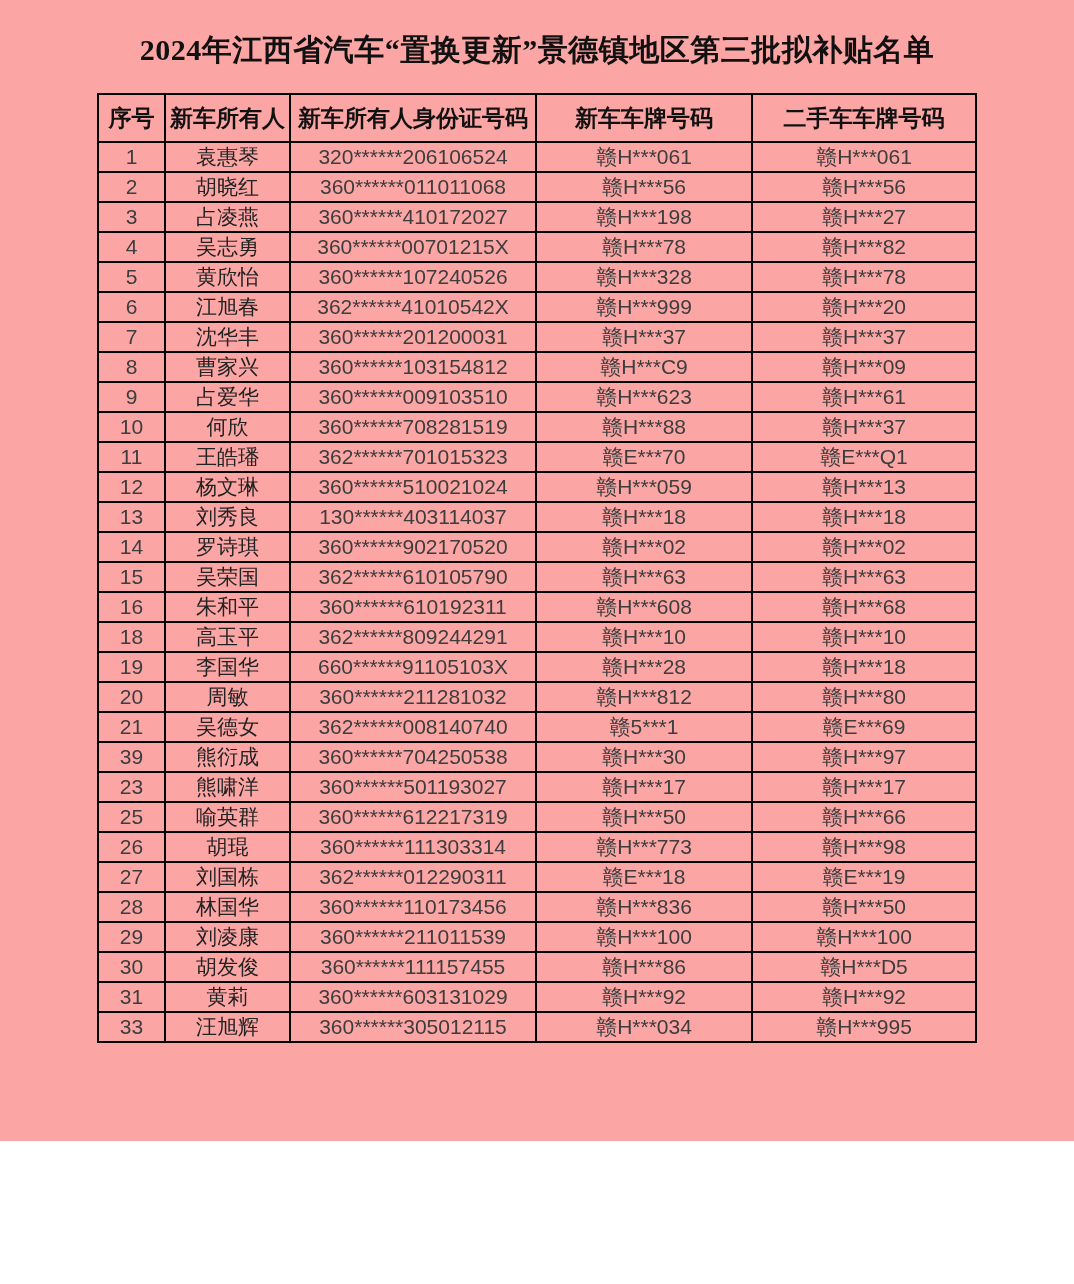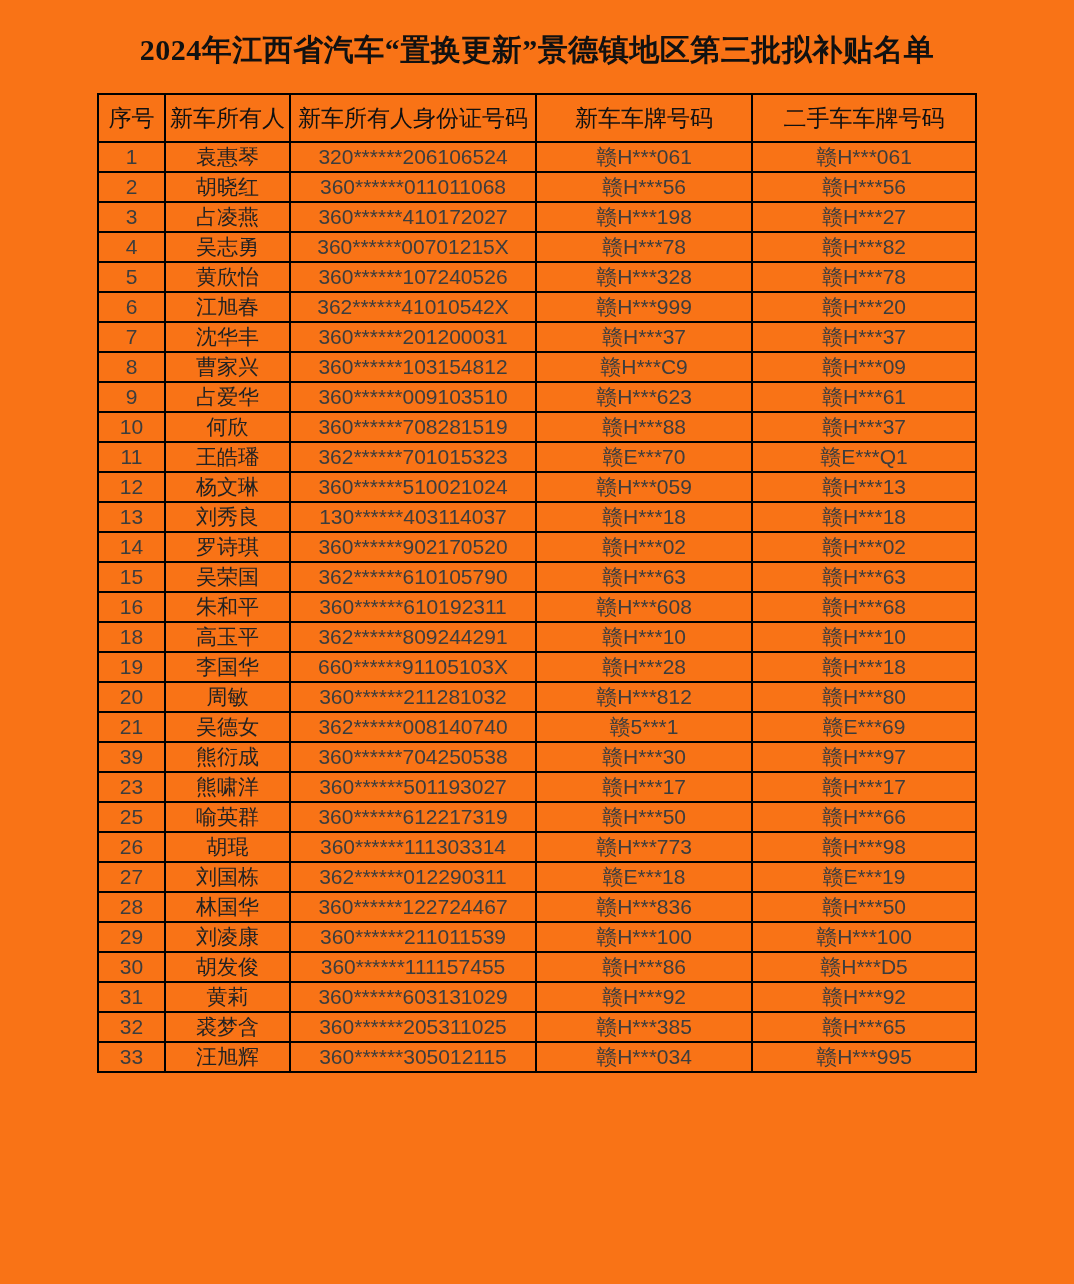--- a/index.html
+++ b/index.html
@@ -9,22 +9,22 @@
   }
   body {
     width: 1074px;
     height: 1284px;
     font-family: "Liberation Serif", "DejaVu Serif", serif;
     color: #1c1c1c;
     overflow: hidden;
   }
   .page {
     width: 1074px;
-    height: 1284px;
-    background: #f97316;
+    height: 1141px;
+    background: #fca5a5;
     box-sizing: border-box;
   }
   .doc-title {
     text-align: center;
     font-weight: bold;
     font-size: 30px;
     letter-spacing: 0.5px;
     padding-top: 30px;
     margin: 0 auto;
     color: #111111;
@@ -43,21 +43,21 @@
     text-align: center;
     vertical-align: middle;
     overflow: hidden;
     white-space: nowrap;
     padding: 0 2px;
     box-sizing: border-box;
   }
   table.subsidy-table th {
     height: 48px;
     font-size: 23px;
-    font-weight: normal;
+    font-weight: bold;
     color: #111111;
     font-family: "Liberation Serif", "DejaVu Serif", serif;
   }
   table.subsidy-table td {
     height: 30px;
     font-size: 21px;
   }
   
   col.c-no    { width: 67px;  }
   col.c-name  { width: 125px; }
@@ -273,21 +273,21 @@
         <tr>
           <td class="cell-no">27</td>
           <td class="cell-name">刘国栋</td>
           <td class="cell-id">362******012290311</td>
           <td class="cell-plate">赣E***18</td>
           <td class="cell-plate">赣E***19</td>
         </tr>
         <tr>
           <td class="cell-no">28</td>
           <td class="cell-name">林国华</td>
-          <td class="cell-id">360******122724467</td>
+          <td class="cell-id">360******110173456</td>
           <td class="cell-plate">赣H***836</td>
           <td class="cell-plate">赣H***50</td>
         </tr>
         <tr>
           <td class="cell-no">29</td>
           <td class="cell-name">刘凌康</td>
           <td class="cell-id">360******211011539</td>
           <td class="cell-plate">赣H***100</td>
           <td class="cell-plate">赣H***100</td>
         </tr>
@@ -299,27 +299,20 @@
           <td class="cell-plate">赣H***D5</td>
         </tr>
         <tr>
           <td class="cell-no">31</td>
           <td class="cell-name">黄莉</td>
           <td class="cell-id">360******603131029</td>
           <td class="cell-plate">赣H***92</td>
           <td class="cell-plate">赣H***92</td>
         </tr>
         <tr>
-          <td class="cell-no">32</td>
-          <td class="cell-name">裘梦含</td>
-          <td class="cell-id">360******205311025</td>
-          <td class="cell-plate">赣H***385</td>
-          <td class="cell-plate">赣H***65</td>
-        </tr>
-        <tr>
           <td class="cell-no">33</td>
           <td class="cell-name">汪旭辉</td>
           <td class="cell-id">360******305012115</td>
           <td class="cell-plate">赣H***034</td>
           <td class="cell-plate">赣H***995</td>
         </tr>
       </tbody>
   </table>
 </div>
 

